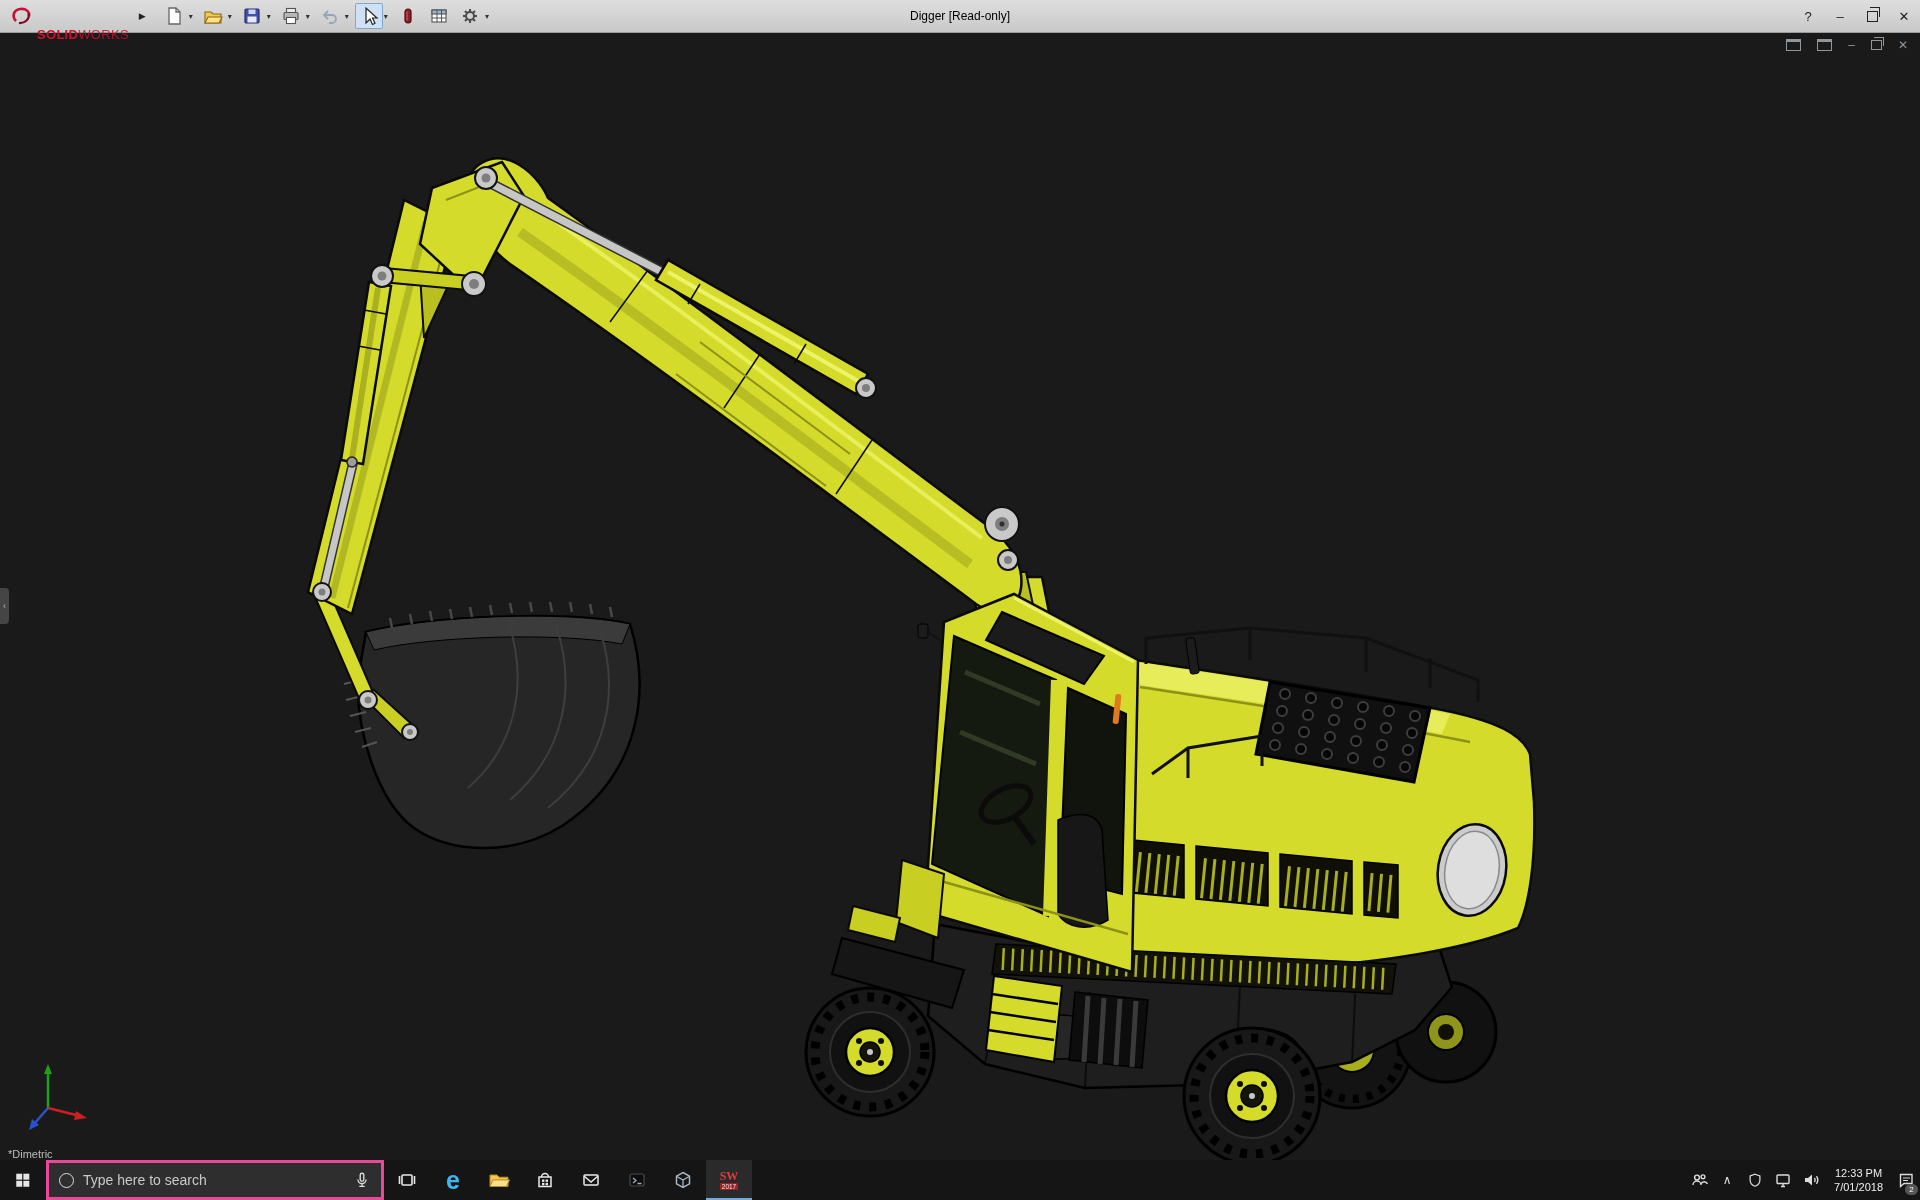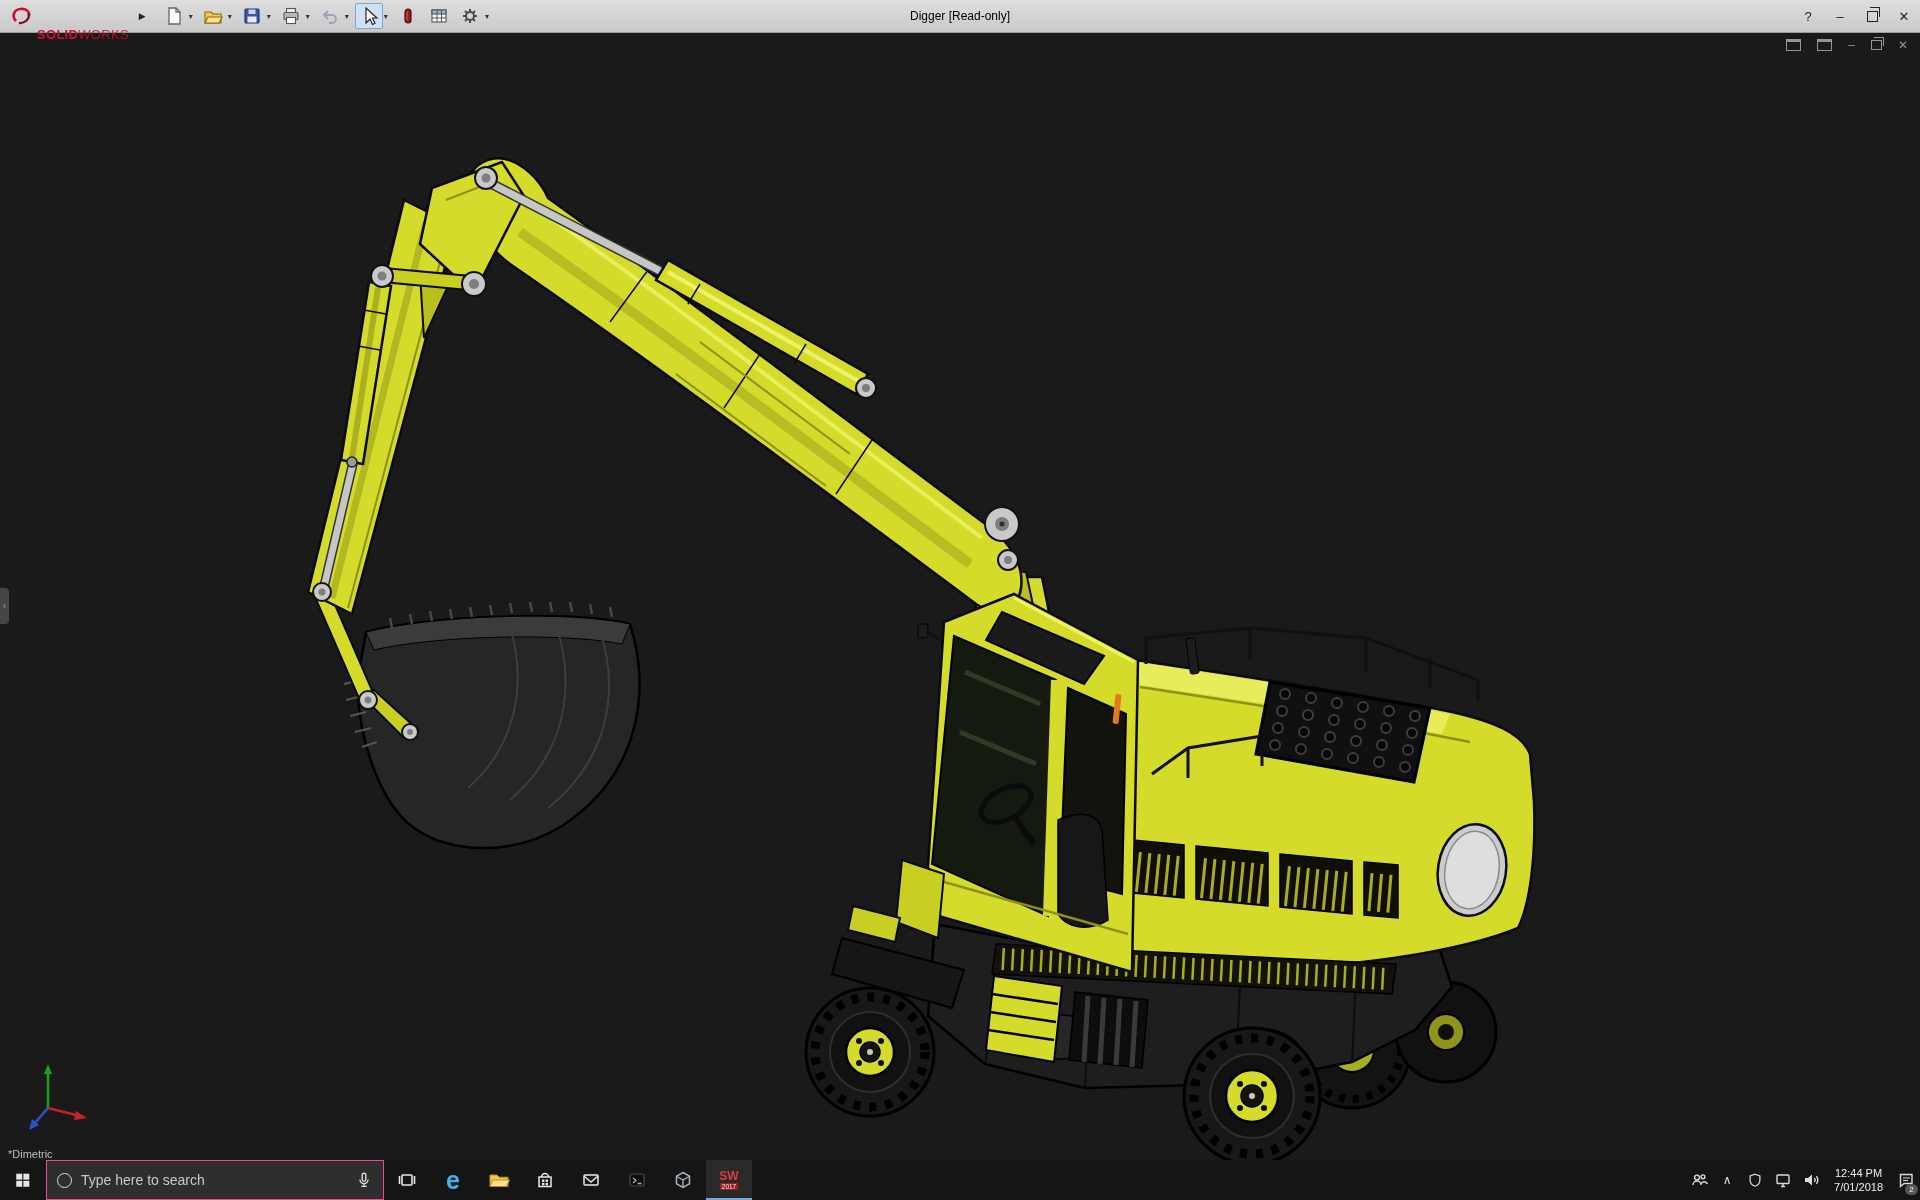--- a/index.html
+++ b/index.html
@@ -37,28 +37,28 @@
   .doc-restore::before{content:"";position:absolute;top:-4px;left:2.5px;width:9px;height:8px;border:1.3px solid #8f969c;border-bottom:none;border-left:none;}
   .flyout-tab{position:absolute;left:0;top:556px;width:9px;height:36px;background:#454545;
     border-radius:0 4px 4px 0;color:#b5b5b5;font-size:9px;display:flex;align-items:center;justify-content:center;z-index:4;}
   .triad{position:absolute;left:24px;bottom:24px;z-index:4;}
   .orientation{position:absolute;left:8px;bottom:0;color:#bdbdbd;font-size:11px;z-index:4;}
 
   
   .taskbar{position:absolute;bottom:0;left:0;right:0;height:40px;background:#151515;
     display:flex;align-items:stretch;z-index:30;}
   .start-btn{width:46px;display:flex;align-items:center;justify-content:center;}
-  .search-box{width:338px;background:#2e2e2e;border:1px solid #ec4899;display:flex;align-items:center;
+  .search-box{width:338px;background:#2e2e2e;border:3px solid #ec4899;display:flex;align-items:center;
     gap:9px;padding:0 10px;color:#c9c9c9;font-size:14px;box-sizing:border-box;margin:0;}
   .search-circle{width:13px;height:13px;border:1.6px solid #ddd;border-radius:50%;flex:none;}
   .search-text{flex:1;white-space:nowrap;overflow:hidden;}
   .tb-app{width:46px;display:flex;align-items:center;justify-content:center;position:relative;flex-direction:column;}
   .tb-app.active{background:rgba(255,255,255,.09);box-shadow:inset 0 -2px 0 #76a9dc;}
   .edge-glyph{color:#3fb6f0;font-size:25px;font-weight:bold;line-height:1;}
-  .sw-mark{color:#e03a3a;font-weight:bold;font-size:12px;line-height:1;}
+  .sw-mark{color:#e03a3a;font-weight:bold;font-size:12px;line-height:1;font-family:Liberation Serif, serif;}
   .sw-year{color:#e8e8e8;font-size:6.5px;background:#a02020;padding:0 2px;border-radius:1px;margin-top:1px;}
   .tray{margin-left:auto;display:flex;align-items:center;}
   .tray-icon{width:28px;height:40px;display:flex;align-items:center;justify-content:center;color:#dcdcdc;font-size:12px;position:relative;}
   .clock{text-align:center;color:#ececec;font-size:11px;line-height:1.3;padding:0 9px;}
   .badge{position:absolute;right:2px;bottom:5px;min-width:11px;height:11px;border-radius:6px;background:#565656;
     color:#fff;font-size:8px;display:flex;align-items:center;justify-content:center;padding:0 1px;}
 </style>
 </head>
 <body>
 
@@ -504,21 +504,21 @@
         <path d="M7,15.5 h4 M9,12.5 v3" stroke="#dcdcdc" stroke-width="1.4" fill="none"></path>
       </svg>
     </div>
     <div class="tray-icon">
       <svg width="18" height="18" viewBox="0 0 18 18">
         <path d="M3,7 v4 h3 l4,3.5 v-11 l-4,3.5 z" fill="#dcdcdc"></path>
         <path d="M12.5,6.8 a4,4 0 0 1 0,4.4 M14.5,5.2 a6.8,6.8 0 0 1 0,7.6" stroke="#dcdcdc" fill="none" stroke-width="1.4"></path>
       </svg>
     </div>
     <div class="clock">
-      <div>12:44 PM</div>
+      <div>12:33 PM</div>
       <div>7/01/2018</div>
     </div>
     <div class="tray-icon">
       <svg width="18" height="18" viewBox="0 0 18 18">
         <path d="M3.5,3.5 h11.5 v9 h-8 l-3.5,3 z" fill="none" stroke="#dcdcdc" stroke-width="1.4"></path>
         <path d="M6,7 h7 M6,9.5 h5" stroke="#dcdcdc" stroke-width="1.2"></path>
       </svg>
       <span class="badge">2</span>
     </div>
   </div>

